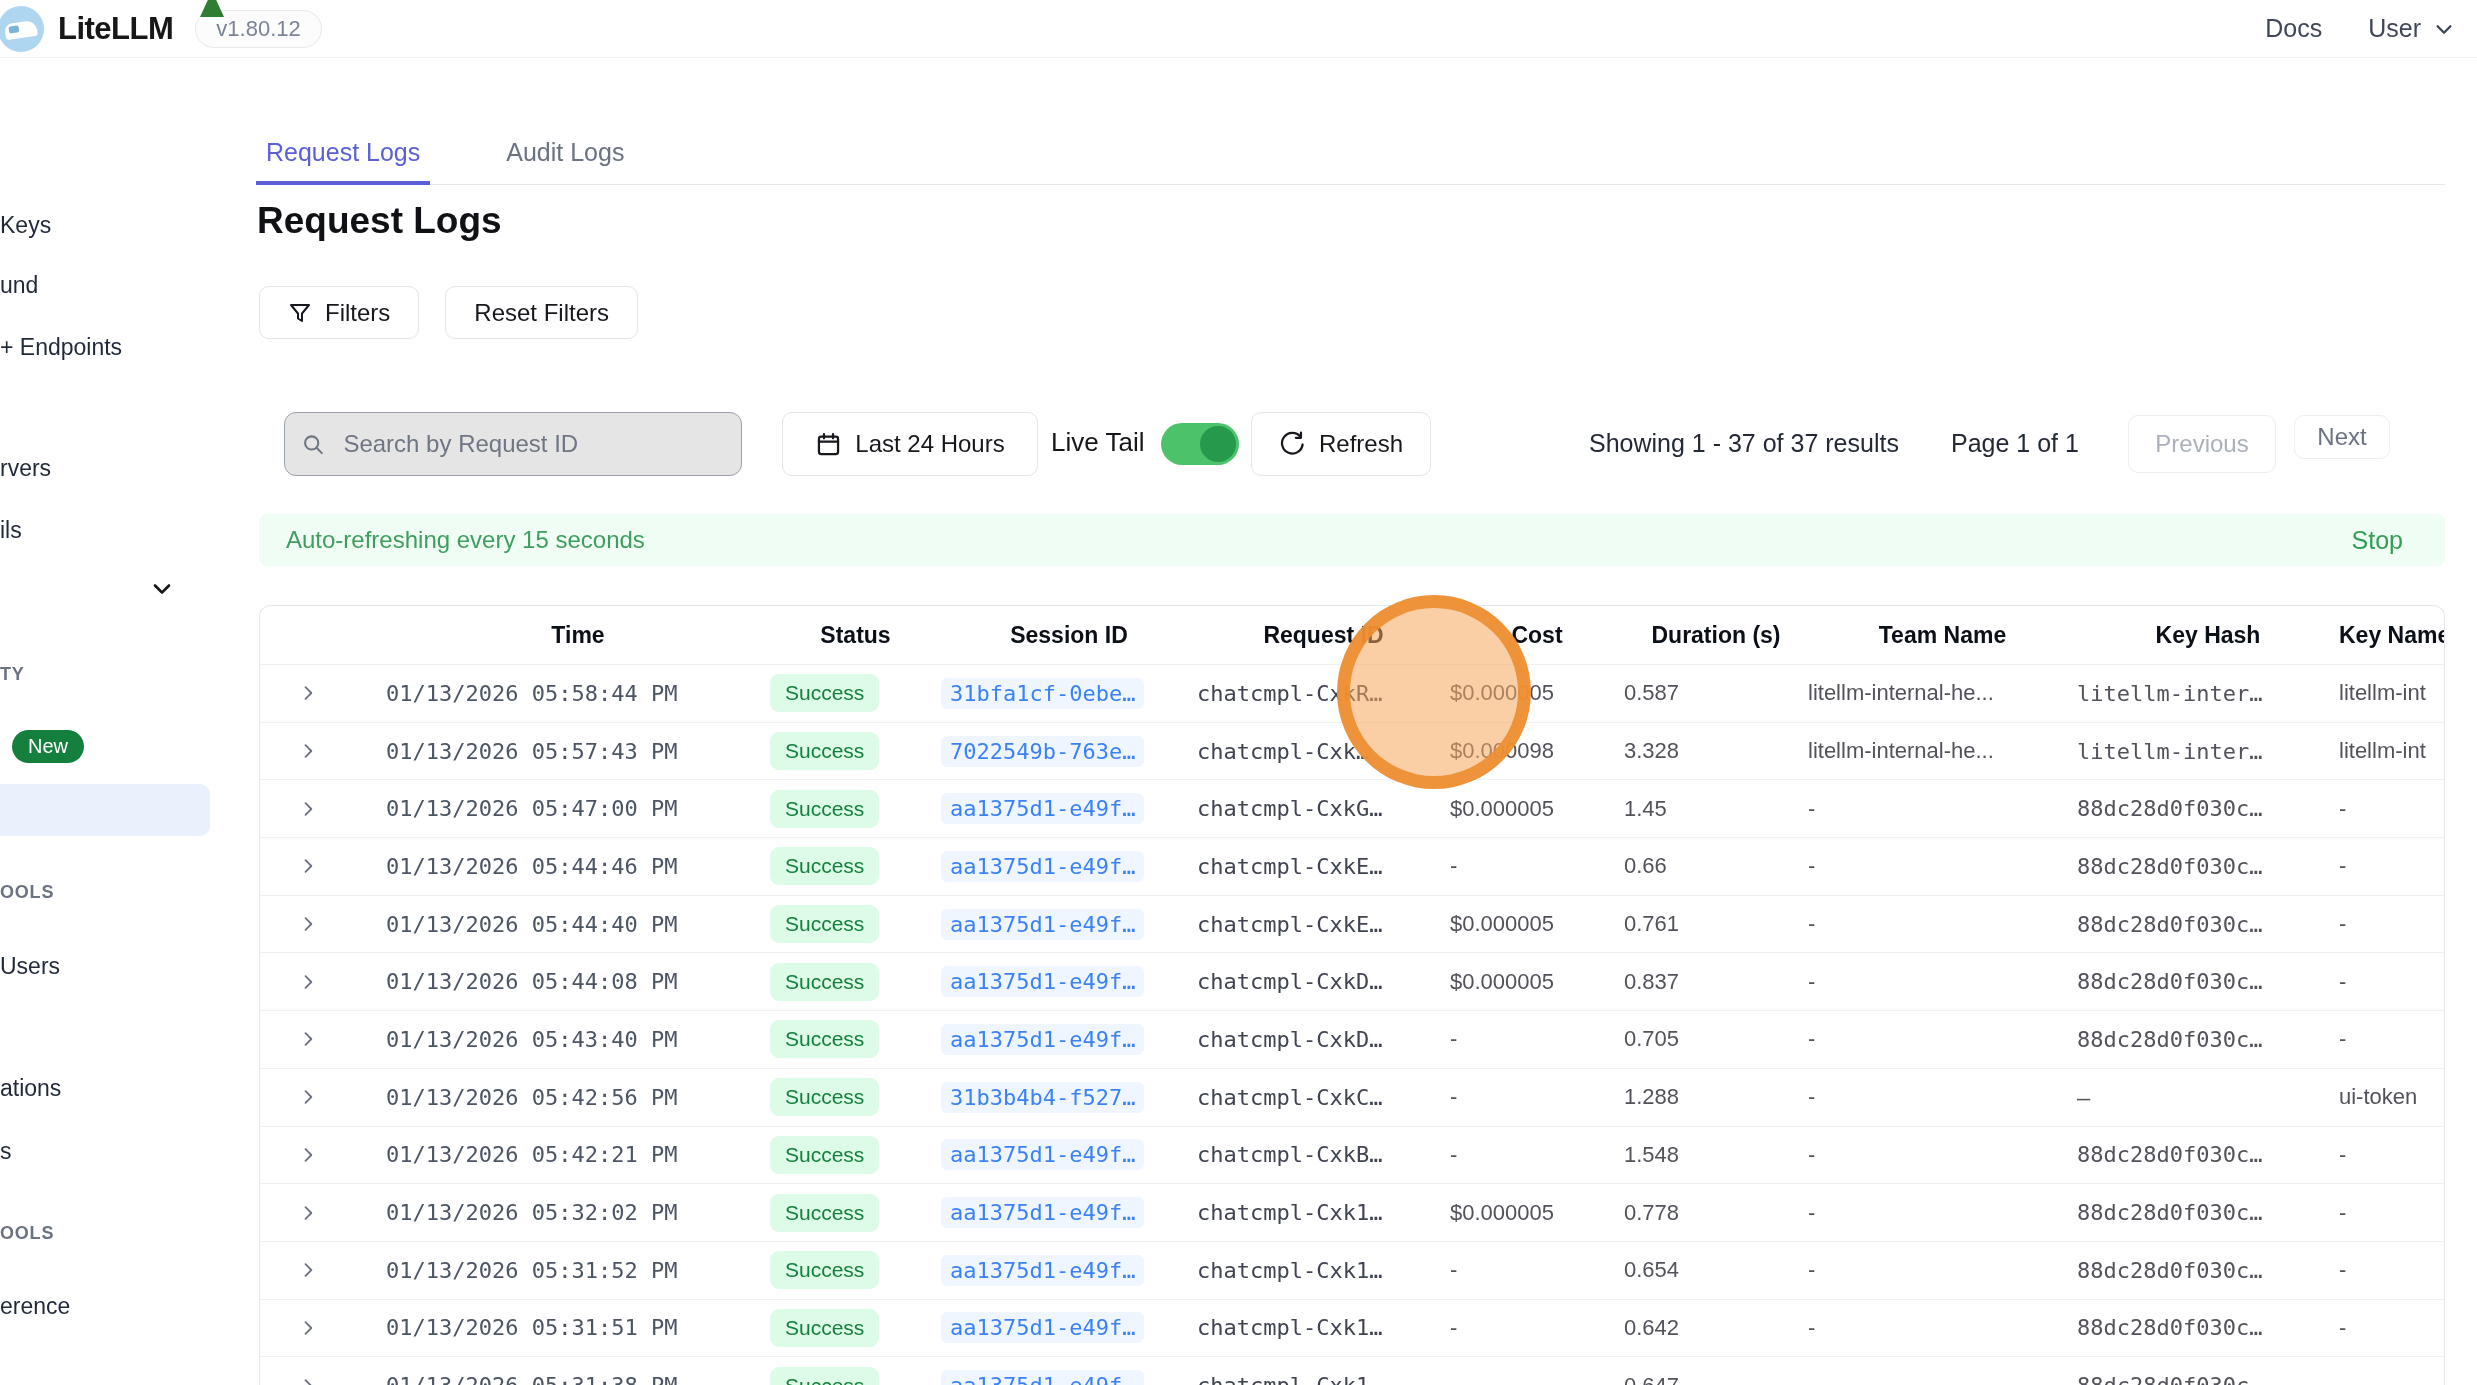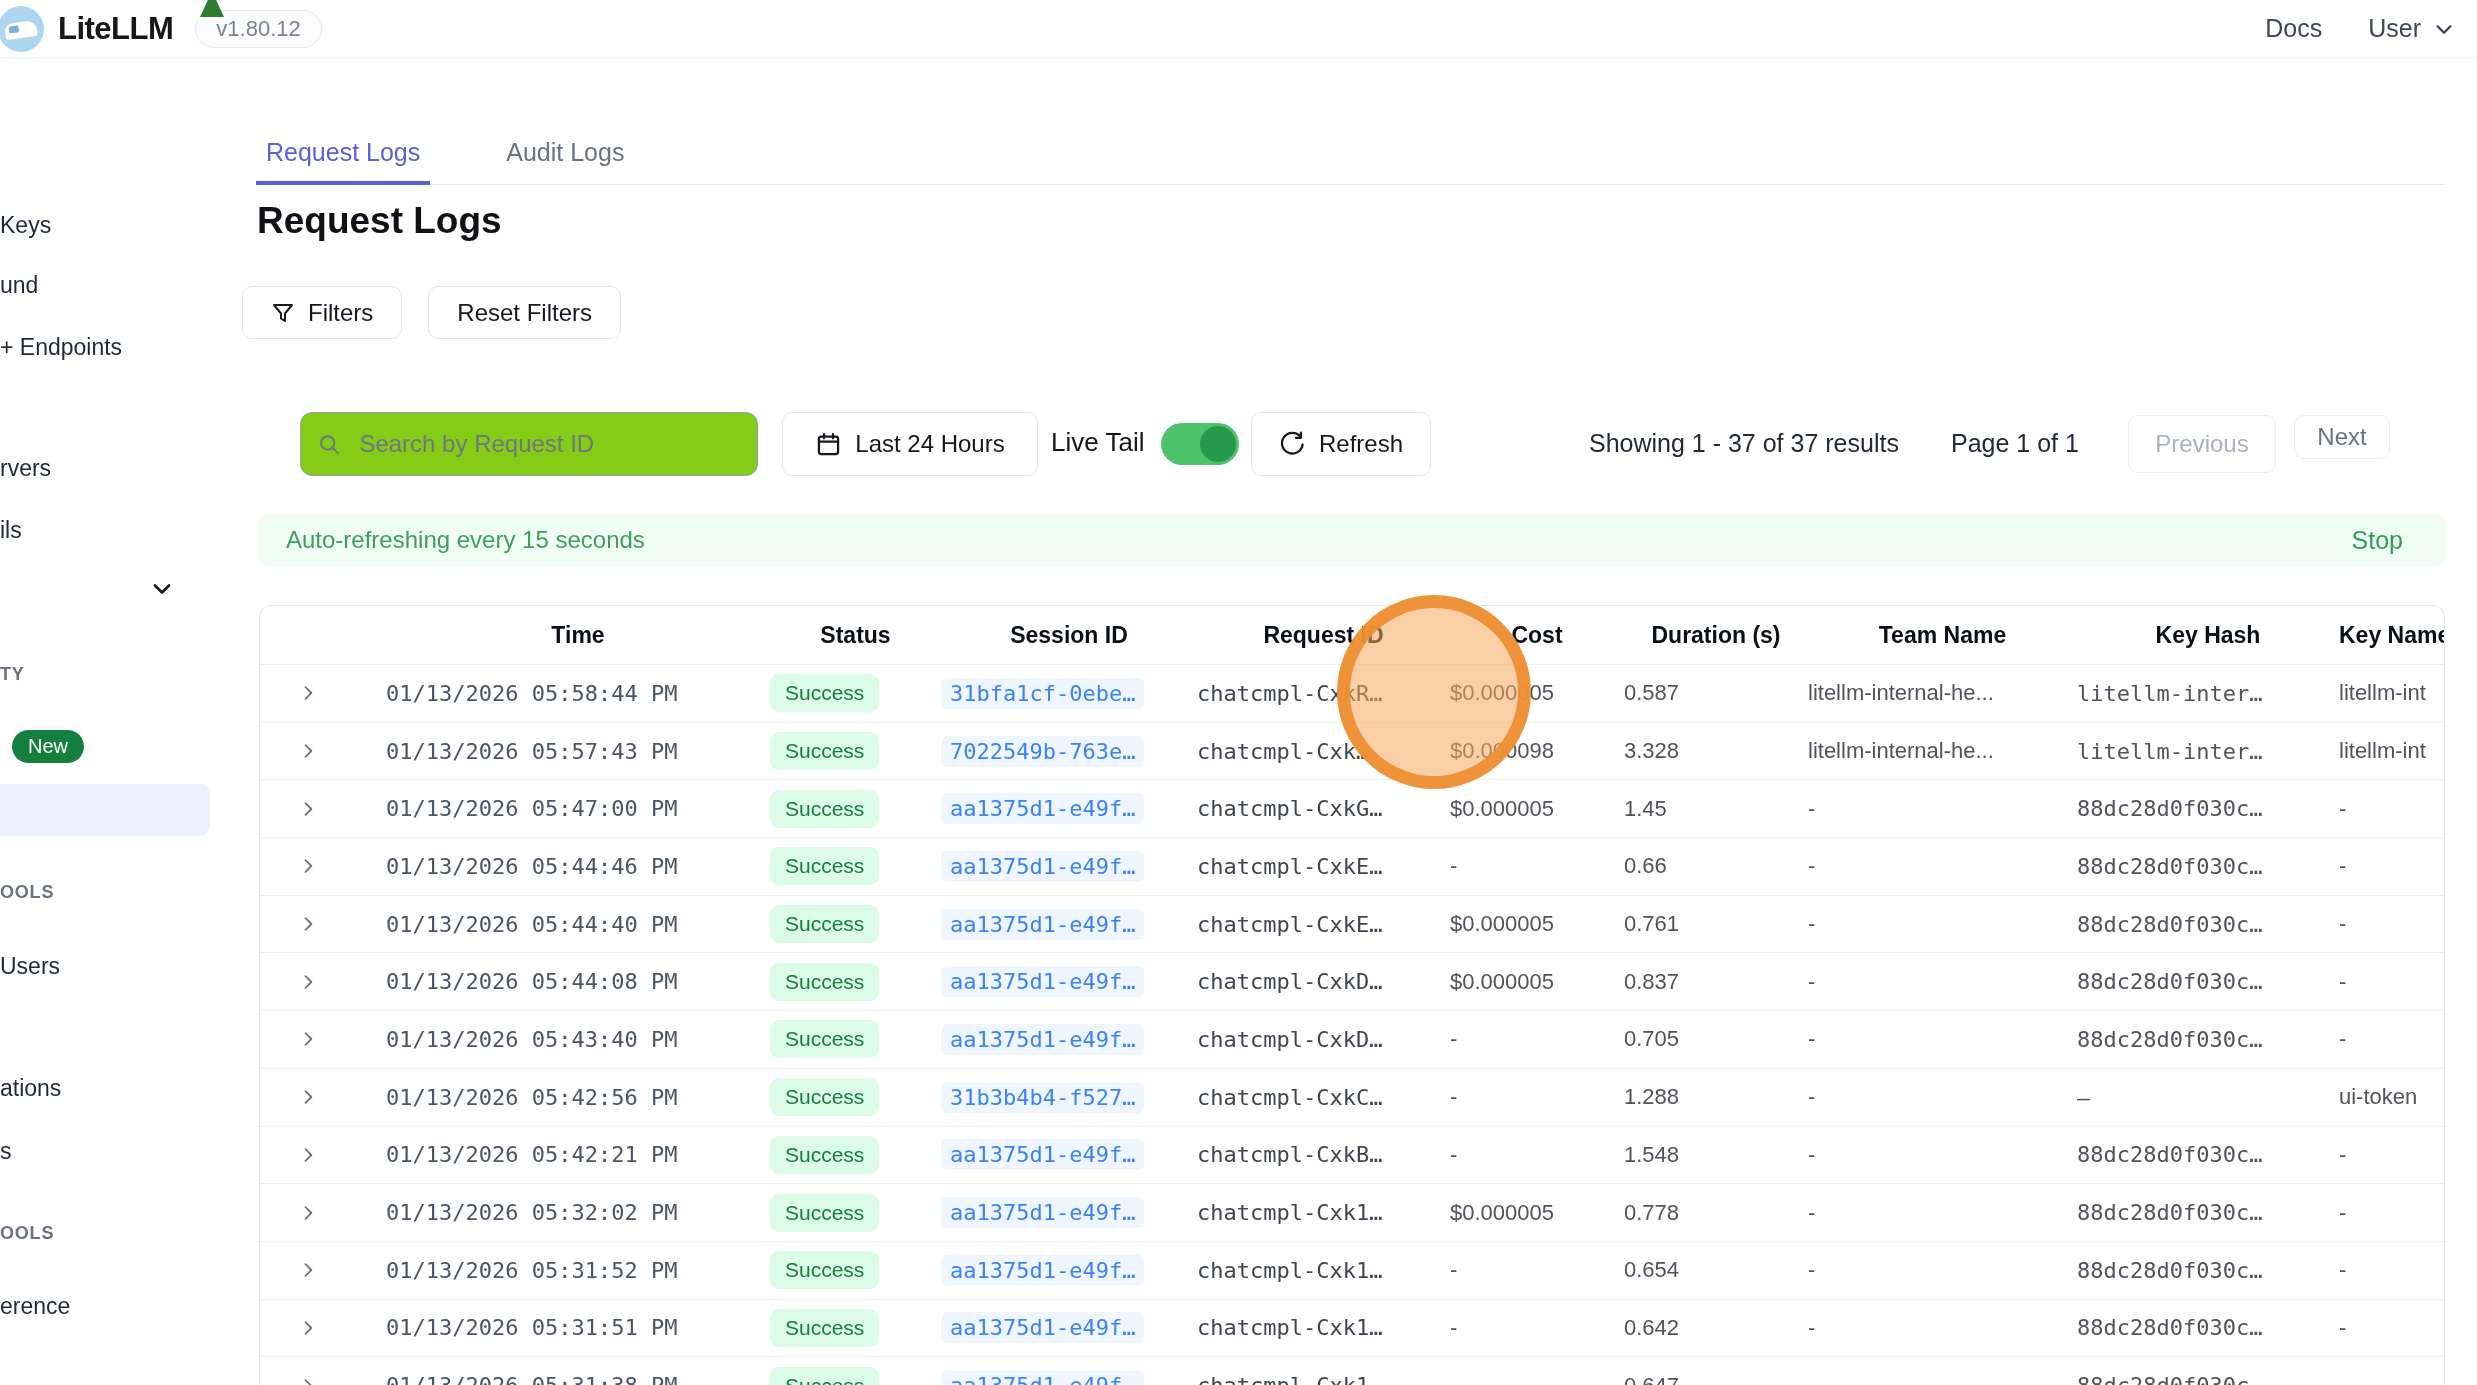--- a/index.html
+++ b/index.html
@@ -36,26 +36,26 @@
 
   
   .tabs { position:absolute; left:256px; top:130px; width:2189px; height:55px;
     border-bottom:1px solid #e7e8ea; display:flex; gap:66px; }
   .tab { font-size:25px; color:#6b7280; padding:8px 10px 0 10px; height:55px; cursor:pointer; }
   .tab.active { color:#5a5fd6; border-bottom:4px solid #5a5fd6; font-weight:500; }
   .page-title { position:absolute; left:257px; top:200px; font-size:37px; font-weight:800; color:#0f1115; }
 
   .btn { display:inline-flex; align-items:center; gap:13px; background:#fff; border:1px solid #e4e5e8;
     border-radius:10px; font-size:24px; color:#16181d; cursor:pointer; justify-content:center; }
-  .filter-row { position:absolute; left:242px; top:286px; display:flex; gap:26px; }
+  .filter-row { position:absolute; left:259px; top:286px; display:flex; gap:26px; }
   .filter-row .btn { height:53px; padding:0 28px; }
 
   .controls { position:absolute; left:0; top:412px; width:2477px; height:66px; }
-  .search-box { position:absolute; left:300px; top:0; width:458px; height:64px; border:1.5px solid #9aa1ad;
-    border-radius:12px; display:flex; align-items:center; padding:0 16px; gap:16px; background:#84cc16; }
+  .search-box { position:absolute; left:284px; top:0; width:458px; height:64px; border:1.5px solid #9aa1ad;
+    border-radius:12px; display:flex; align-items:center; padding:0 16px; gap:16px; background:#e5e5e5; }
   .search-box input { border:none; outline:none; font-size:24px; color:#111827; width:100%;
     font-family:"Liberation Sans", sans-serif; background:transparent; }
   .search-box input::placeholder { color:#6f7683; }
   .btn-range { position:absolute; left:782px; top:0; width:256px; height:64px; }
   .livetail-label { position:absolute; left:1051px; top:15px; font-size:26px; font-weight:500; color:#14161a; }
   .toggle { position:absolute; left:1161px; top:11px; width:78px; height:42px; background:#4cc36a;
     border-radius:21px; cursor:pointer; }
   .toggle .knob { position:absolute; right:3px; top:3px; width:36px; height:36px; border-radius:50%; background:#27994c; }
   .btn-refresh { position:absolute; left:1251px; top:0; width:180px; height:64px; }
   .results-summary { position:absolute; left:1589px; top:17px; font-size:25px; color:#242a35; }

